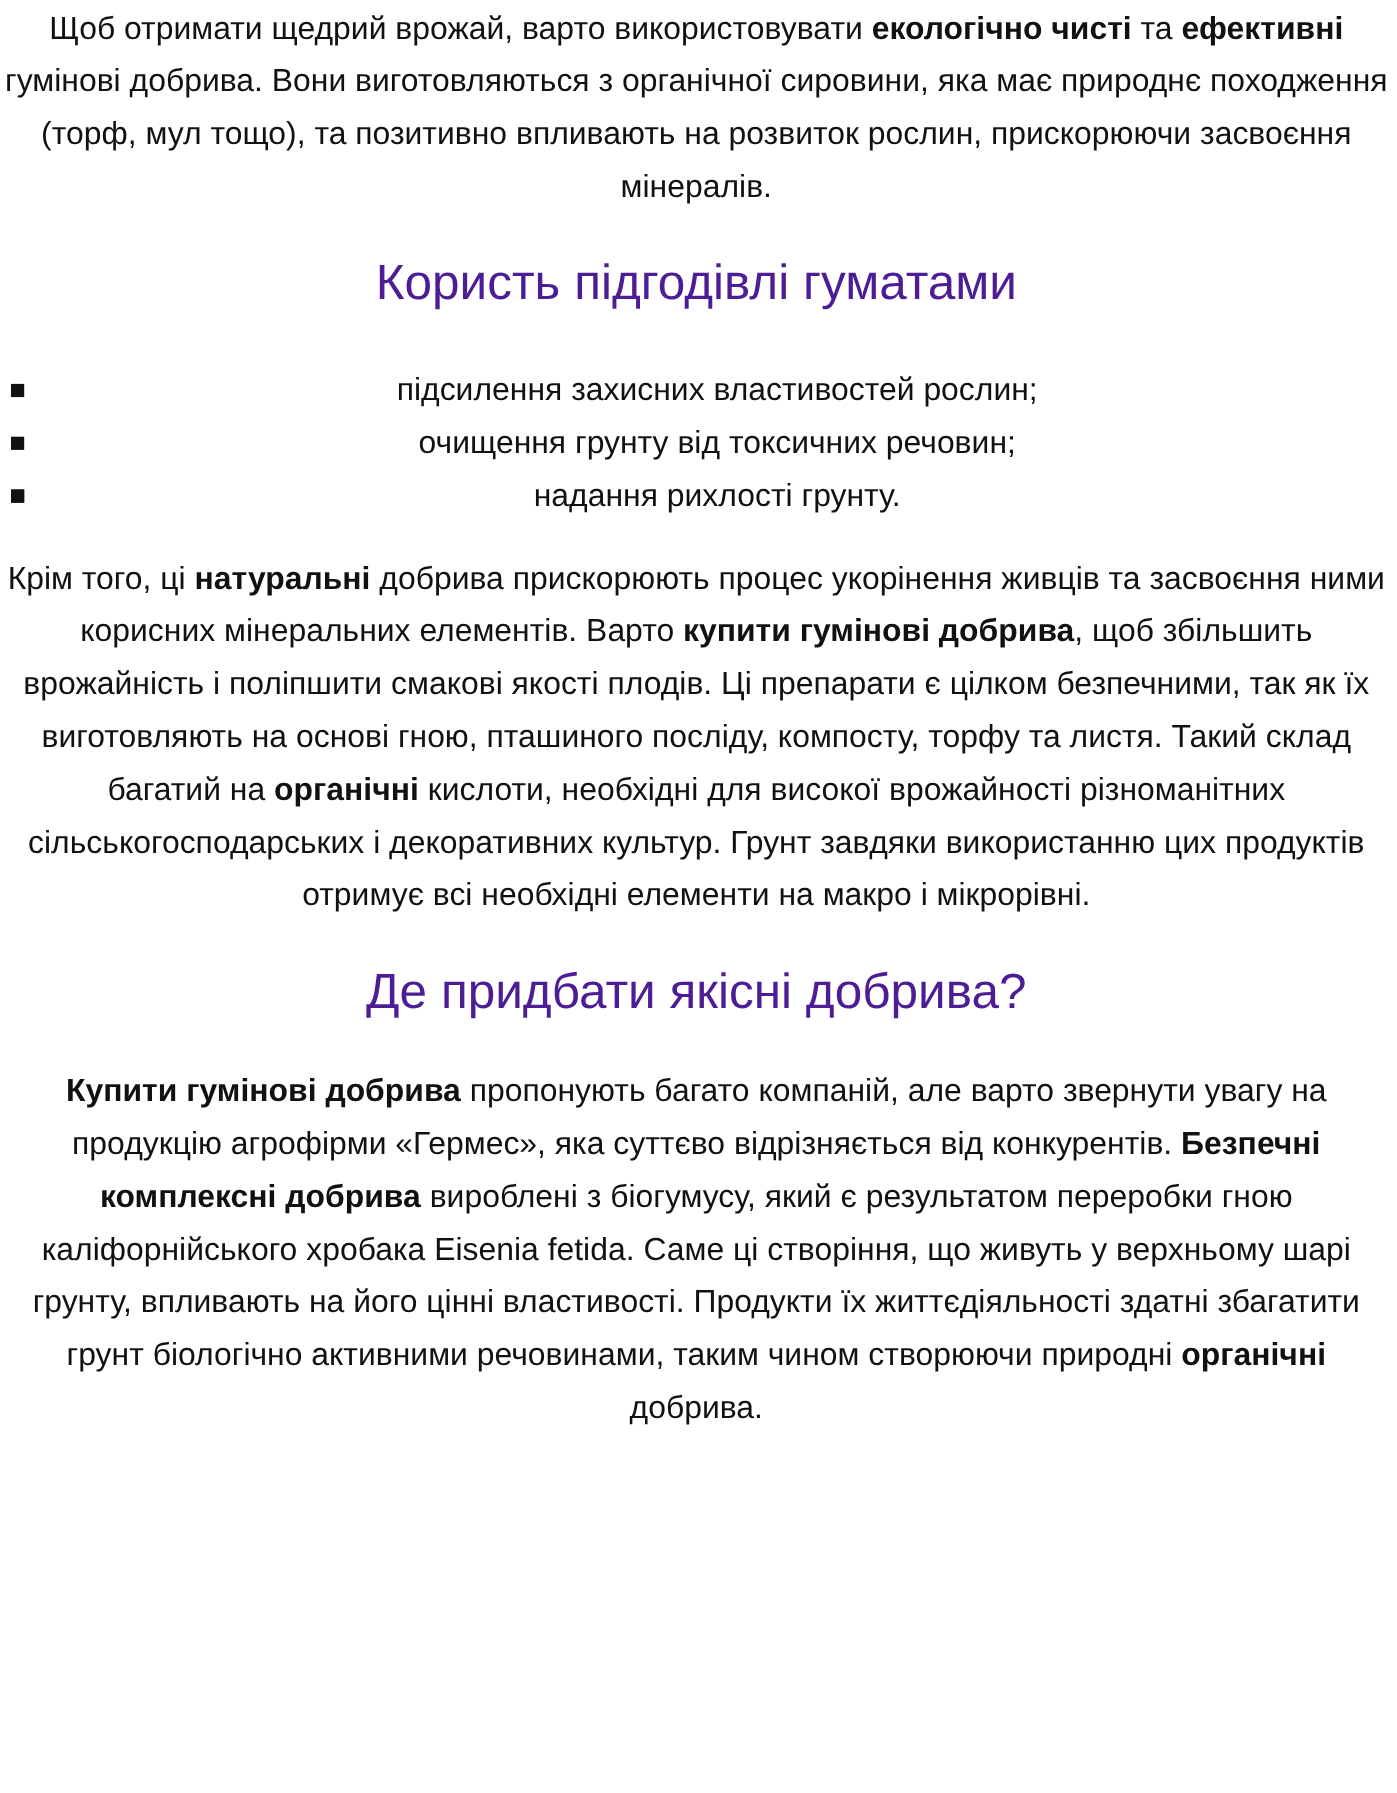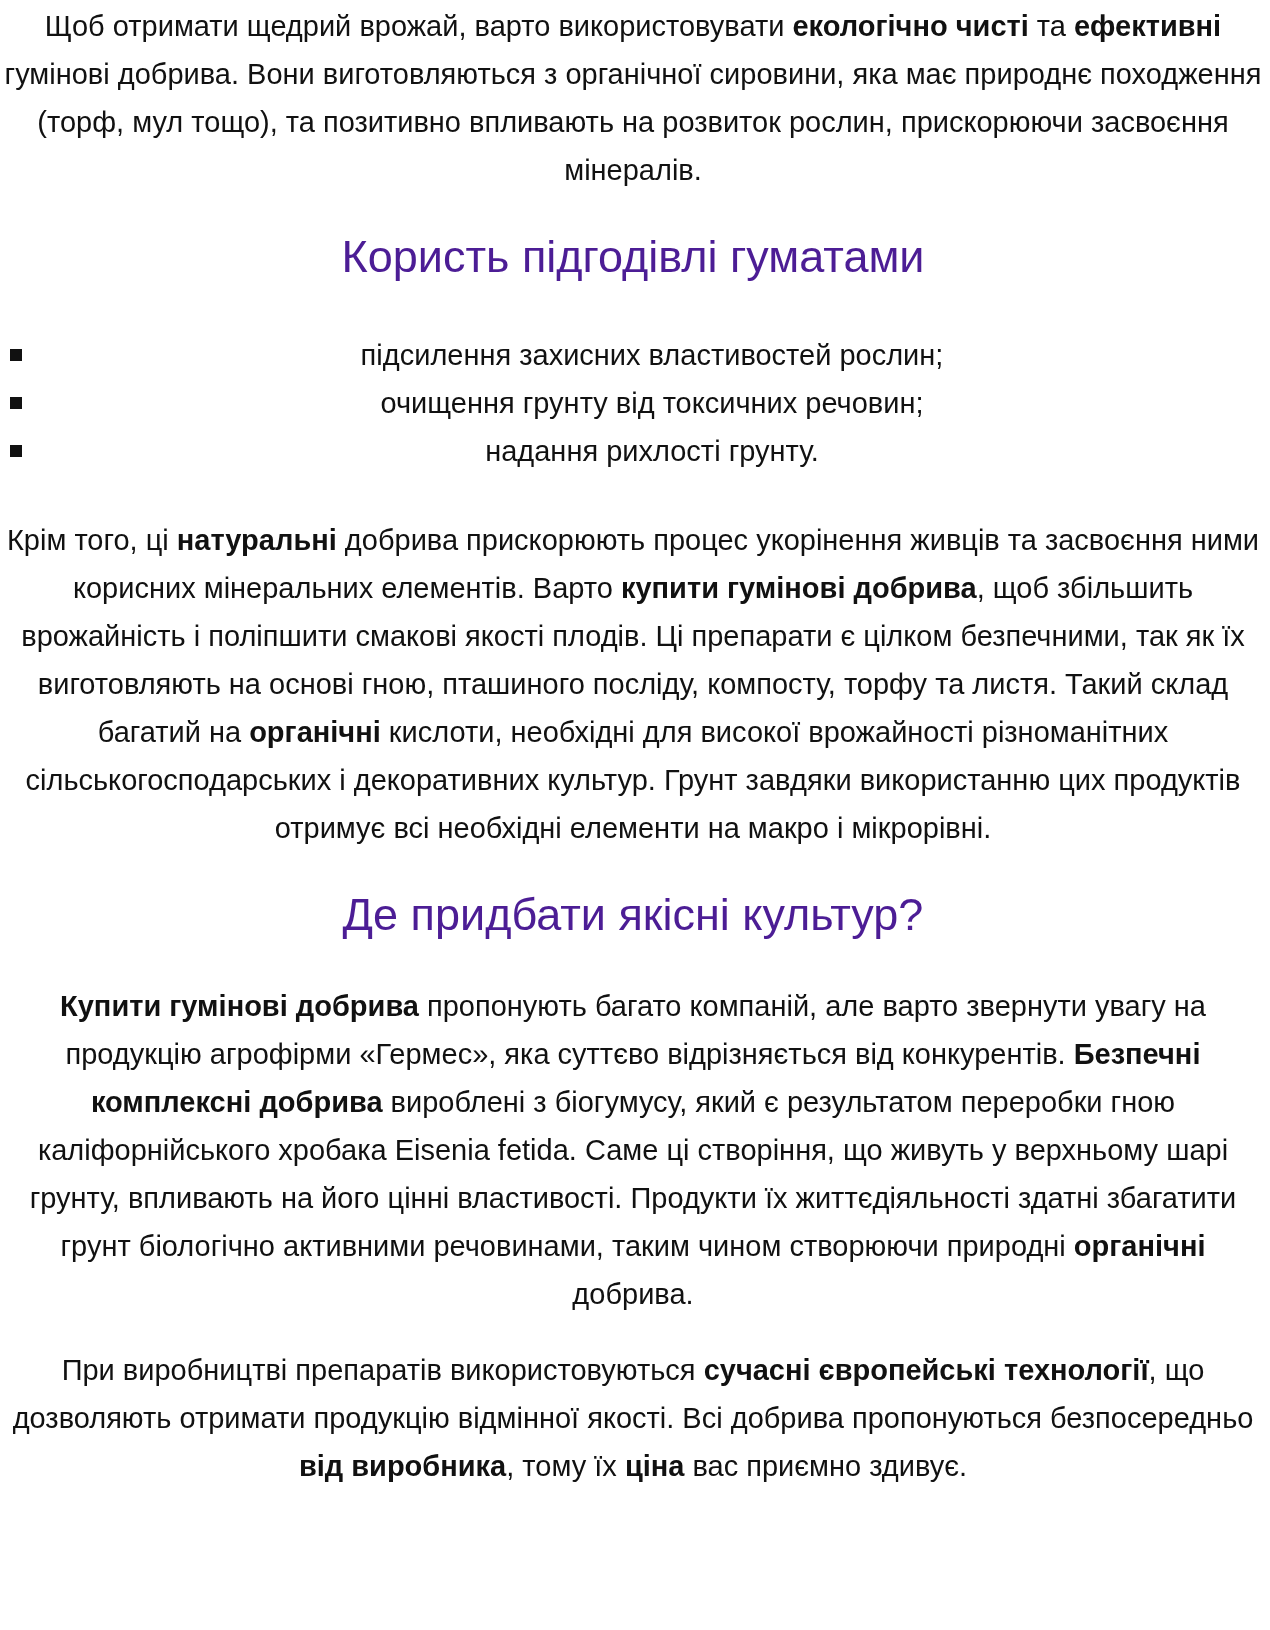--- a/index.html
+++ b/index.html
@@ -28,21 +28,21 @@
   .para b { font-weight: 700; }
   .section-heading {
     font-size: 45px;
     line-height: 56px;
     font-weight: 400;
     margin: 35px 0 39px 0;
     color: #4c1d95;
   }
   ul.benefits-list {
     list-style: none;
-    margin: 46px 0 41px 0;
+    margin: 46px 0 27px 0;
     padding: 0;
   }
   ul.benefits-list li {
     position: relative;
     padding-left: 38px;
     font-size: 29px;
     line-height: 48px;
   }
   .bullet {
     position: absolute;
@@ -76,19 +76,18 @@
       <span class="bullet"></span>
     </li>
     <li>
       <span class="bullet"></span>
       <span>надання рихлості грунту.</span>
     </li>
   </ul>
 
   <p class="para">Крім того, ці <b>натуральні</b> добрива прискорюють процес укорінення живців та засвоєння ними корисних мінеральних елементів. Варто <b>купити гумінові добрива</b>, щоб збільшить врожайність і поліпшити смакові якості плодів. Ці препарати є цілком безпечними, так як їх виготовляють на основі гною, пташиного посліду, компосту, торфу та листя. Такий склад багатий на <b>органічні</b> кислоти, необхідні для високої врожайності різноманітних сільськогосподарських і декоративних культур. Грунт завдяки використанню цих продуктів отримує всі необхідні елементи на макро і мікрорівні.</p>
 
-  <h2 class="section-heading">Де придбати якісні культур?</h2>
+  <h2 class="section-heading">Де придбати якісні добрива?</h2>
 
   <p class="para"><b>Купити гумінові добрива</b> пропонують багато компаній, але варто звернути увагу на продукцію агрофірми «Гермес», яка суттєво відрізняється від конкурентів. <b>Безпечні комплексні добрива</b> вироблені з біогумусу, який є результатом переробки гною каліфорнійського хробака Eisenia fetida. Саме ці створіння, що живуть у верхньому шарі грунту, впливають на його цінні властивості. Продукти їх життєдіяльності здатні збагатити грунт біологічно активними речовинами, таким чином створюючи природні <b>органічні</b> добрива.</p>
 
-  <p class="para">При виробництві препаратів використовуються <b>сучасні європейські технології</b>, що дозволяють отримати продукцію відмінної якості. Всі добрива пропонуються безпосередньо <b>від виробника</b>, тому їх <b>ціна</b> вас приємно здивує.</p>
 
 </div>
 
 </body></html>

